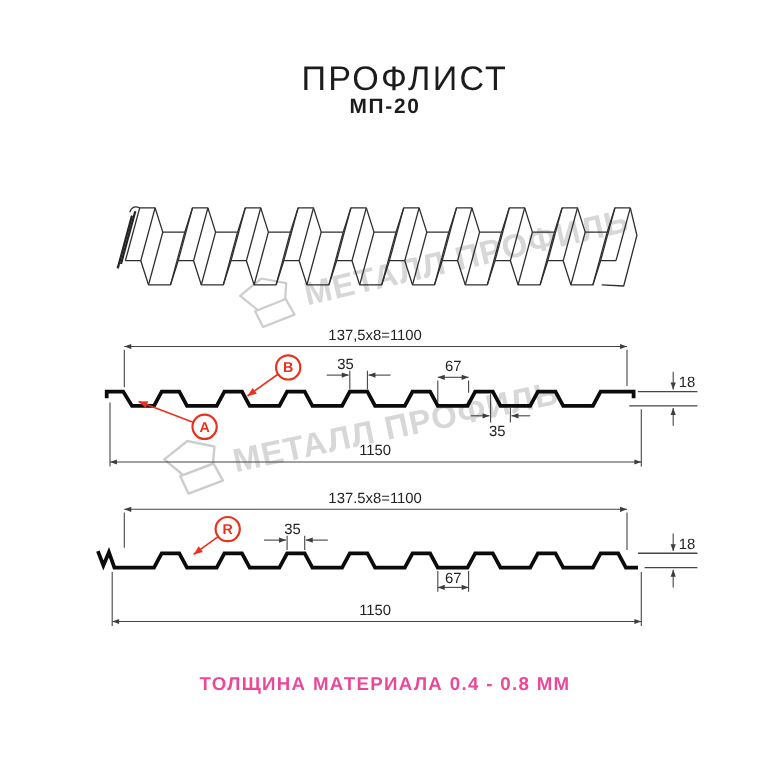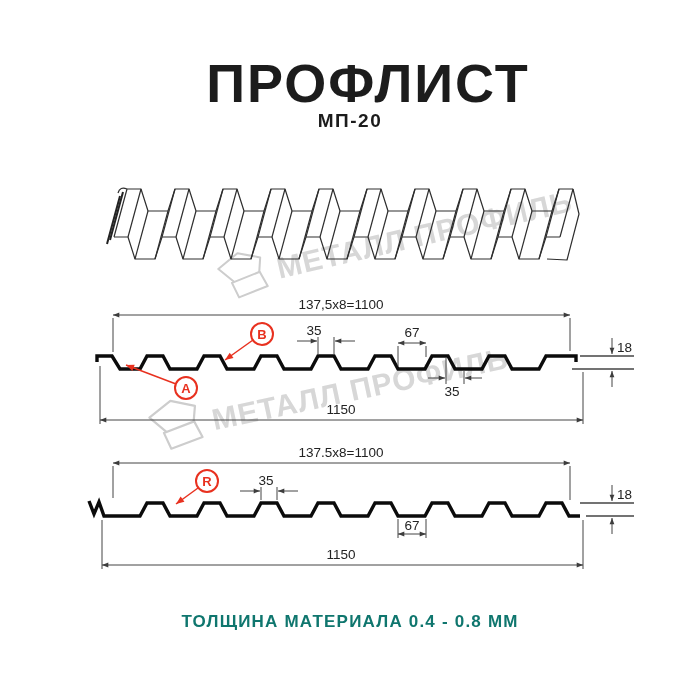--- a/index.html
+++ b/index.html
@@ -2,24 +2,24 @@
 <html style="--red: #e8311f; --line: #111111; --dim: #454545; --wm: #d7d7d7;"><head>
 <meta charset="utf-8">
 <style>
   :root{
     --red:#e8311f; --line:#111; --dim:#454545; --wm:#d7d7d7; --txt:#232323;
   }
   html,body{margin:0;padding:0;background:#fff;}
   #page{position:relative;width:700px;height:700px;background:#fff;overflow:hidden;
         font-family:"Liberation Sans","DejaVu Sans",sans-serif;}
   #header{position:absolute;top:56px;left:0;width:700px;text-align:center;color:#1c1c1c;}
-  #title{font-size:54px;font-weight:700;letter-spacing:2px;line-height:1;margin-left:36px;}
+  #title{font-size:31px;font-weight:400;letter-spacing:2px;line-height:1;margin-left:36px;}
   #subtitle{font-size:19px;font-weight:700;letter-spacing:1.5px;margin-top:0;}
   #footer{position:absolute;top:612px;left:0;width:700px;text-align:center;
-          font-size:17px;font-weight:600;letter-spacing:1.2px;color:#0f766e;}
+          font-size:17px;font-weight:600;letter-spacing:1.2px;color:#ec4899;}
   .wm{position:absolute;display:flex;align-items:flex-end;gap:10px;color:var(--wm);
       font-weight:700;font-size:30px;letter-spacing:1px;white-space:nowrap;z-index:1;}
   .wm .logo path{fill:#fff;stroke:#cdcdcd;stroke-width:2.2;stroke-linejoin:round;}
   .wm span{margin-bottom:4px;}
   #wm1{left:216px;top:250px;transform:rotate(-13deg);transform-origin:28px 44px;}
   #wm2{left:146px;top:398px;transform:rotate(-12deg);transform-origin:28px 44px;}
   #draw{position:absolute;left:0;top:0;z-index:2;}
   .sheet3d{stroke:#2e2e2e;stroke-width:1.2;fill:none;stroke-linejoin:round;}
   .sheet3d-heavy{stroke:#232323;stroke-width:2;fill:none;}
   .prof{stroke:#0b0b0b;stroke-width:3.4;fill:none;stroke-linejoin:miter;}

